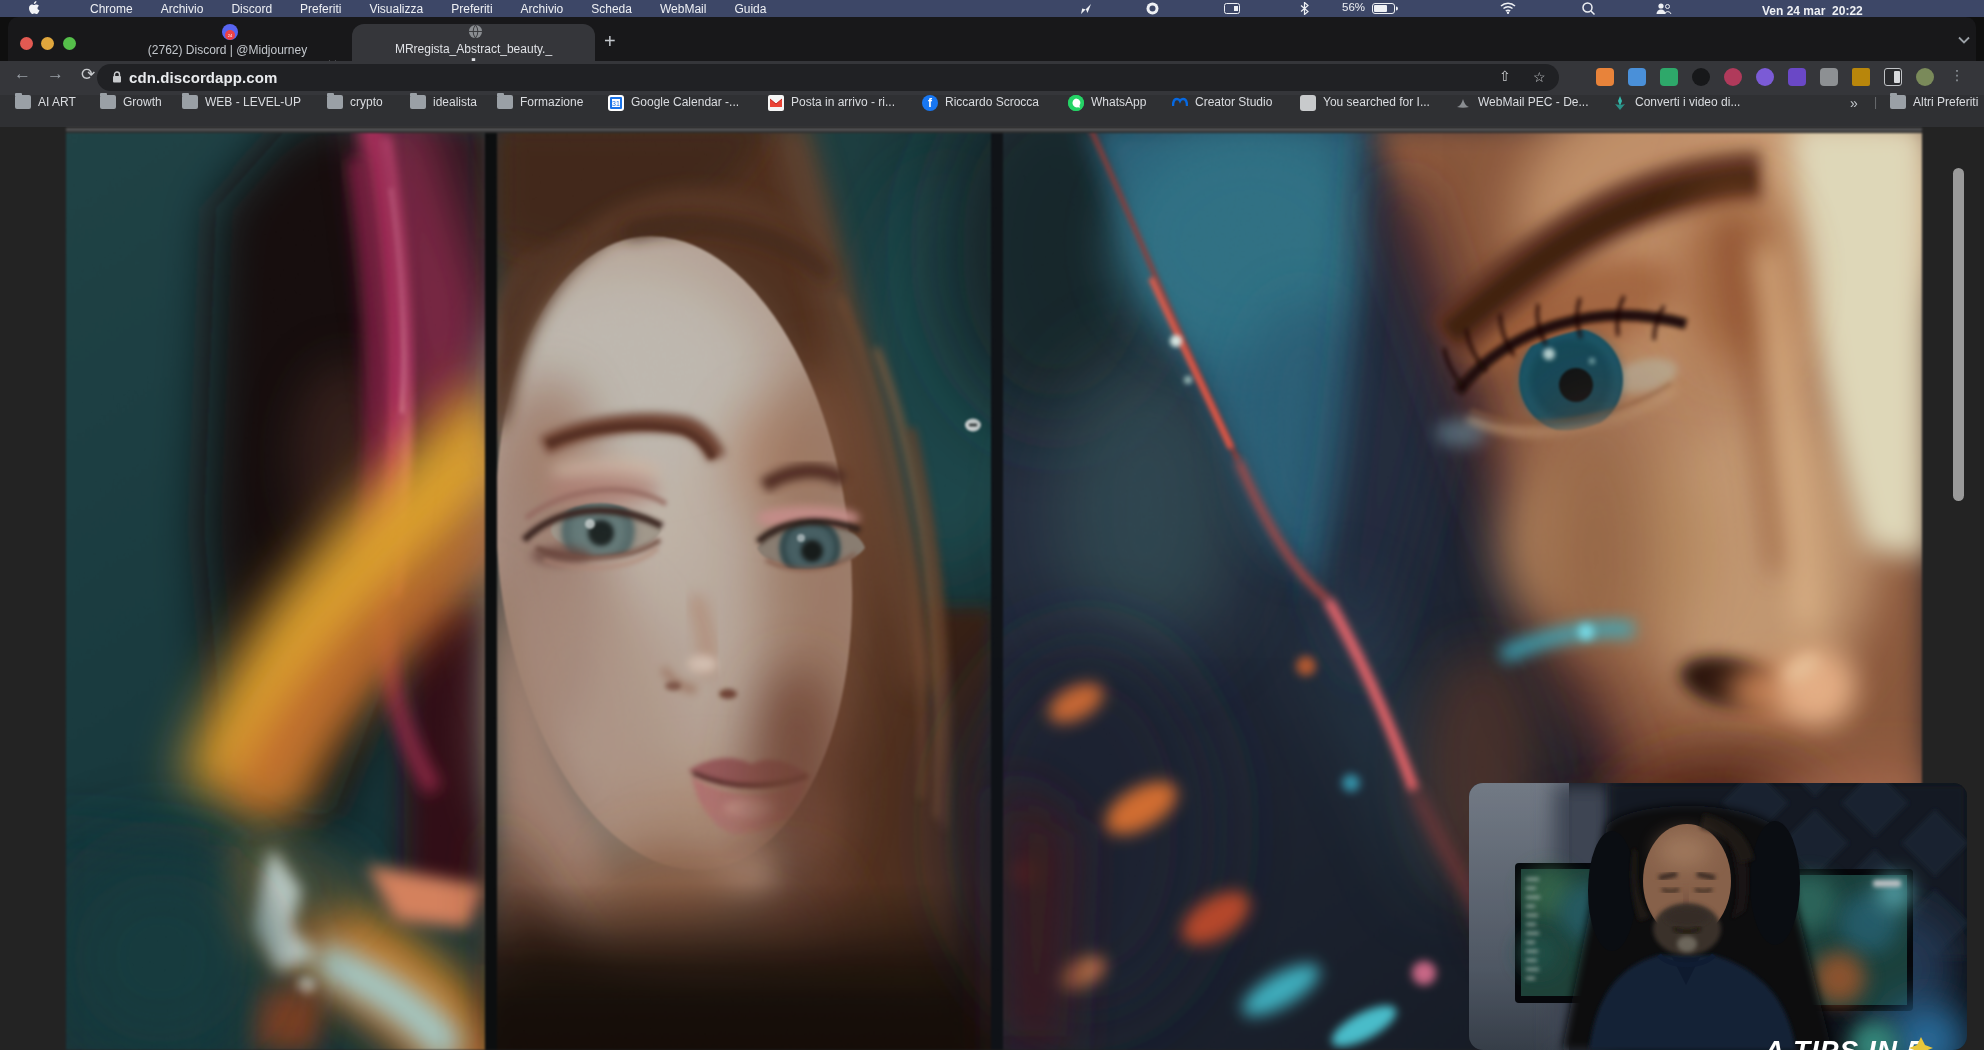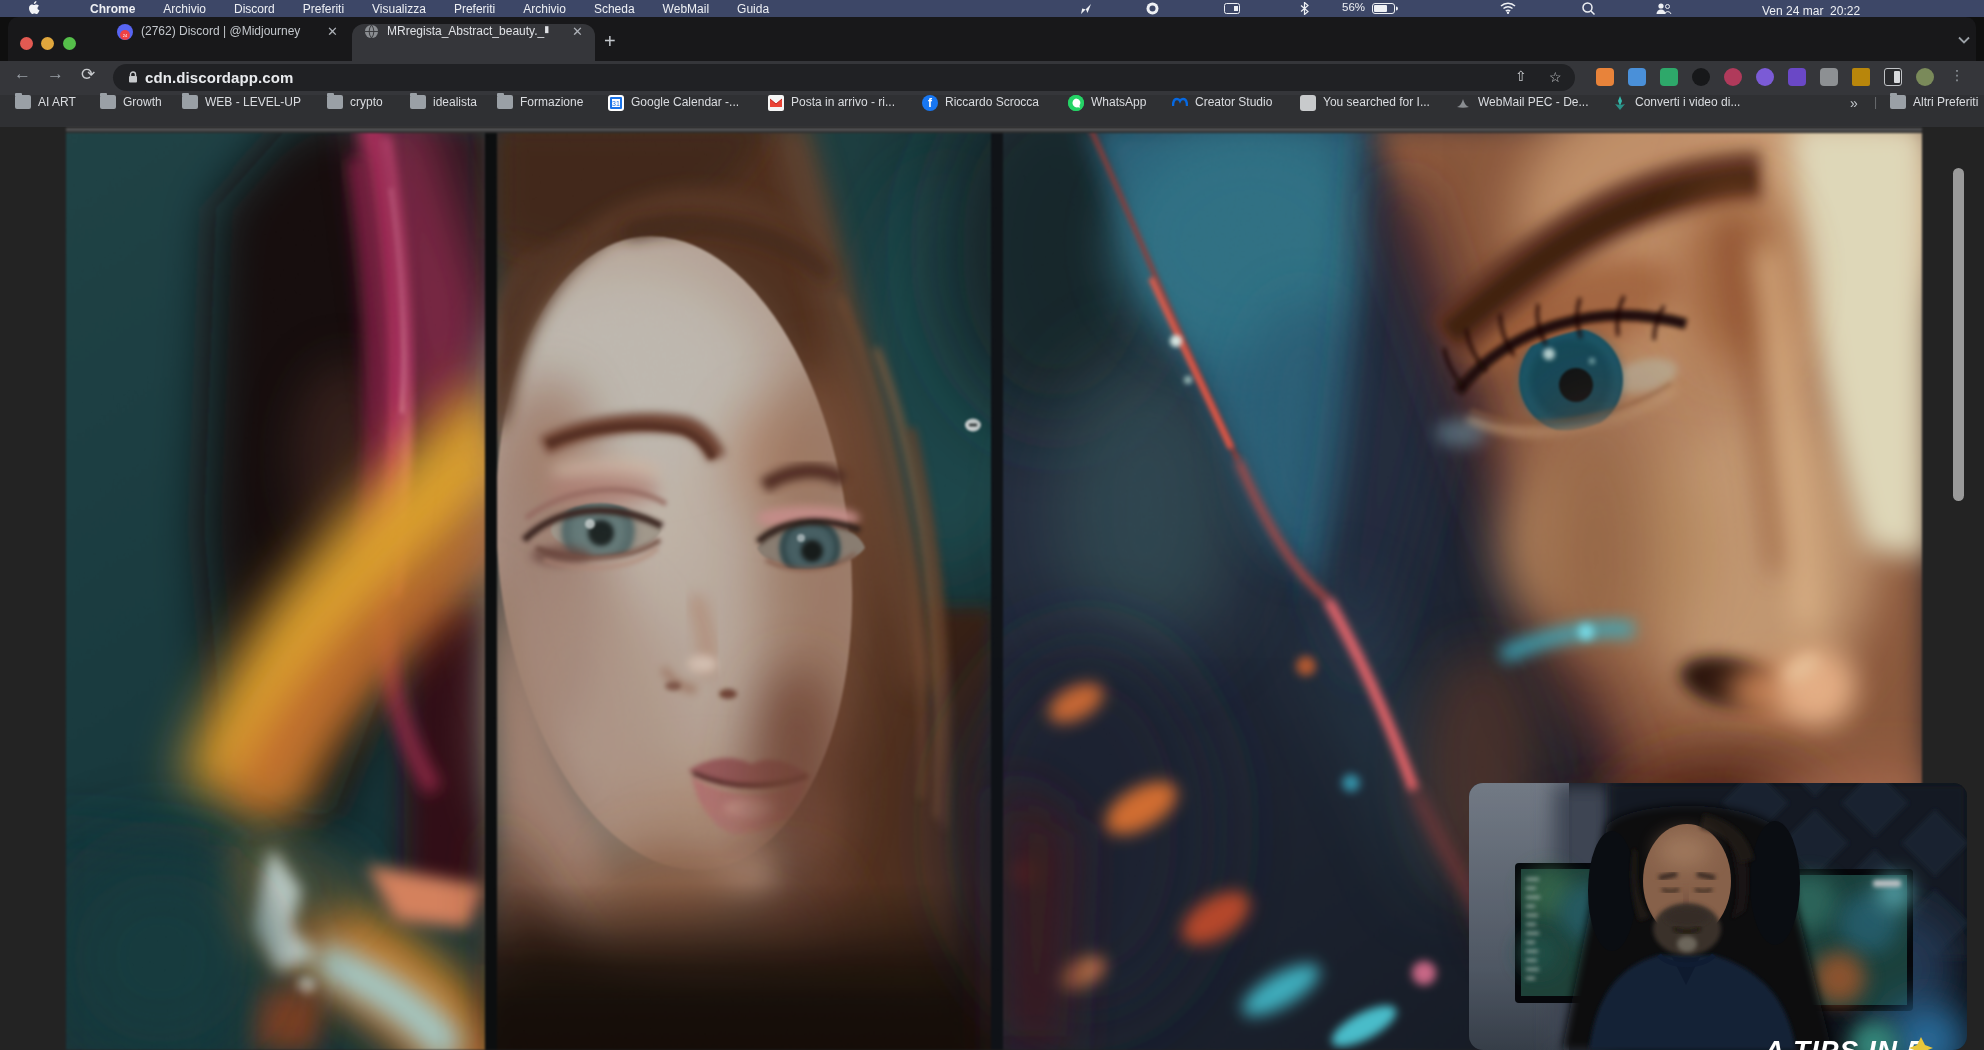--- a/index.html
+++ b/index.html
@@ -5,39 +5,39 @@
   html,body{margin:0;padding:0;background:#000;}
   *{box-sizing:border-box;}
   body{width:1984px;height:1050px;overflow:hidden;position:relative;
        font-family:"Liberation Sans",sans-serif;}
   
   #menubar{position:absolute;left:0;top:0;width:1984px;height:17px;
     background:#3d4767;color:#eef0f4;font-size:12px;display:flex;align-items:center;}
   #menubar .l{display:flex;align-items:center;}
   #menubar span{margin:0 14px;white-space:nowrap;}
   #menubar .apple{margin-left:28px;font-size:13px;}
-  #menubar .b{font-weight:bold;margin-left:36px;}
+  #menubar .b{font-weight:normal;margin-left:36px;}
   
   #tabbar{position:absolute;left:0;top:17px;width:1984px;height:44px;background:#0f0f0f;}
   #winround{position:absolute;left:8px;top:17px;width:1968px;height:44px;background:#18181a;border-radius:10px 10px 0 0;}
   .dot{position:absolute;top:37px;width:13px;height:13px;border-radius:50%;}
   #d1{left:20px;background:#e35a52;}
   #d2{left:41px;background:#e0a73d;}
   #d3{left:63px;background:#55bf4a;}
-  .tab{position:absolute;top:24px;height:37px;display:flex;color:#c3c7cc;font-size:12px;}
+  .tab{position:absolute;top:24px;height:37px;display:flex;align-items:center;color:#c3c7cc;font-size:12px;flex-direction:column;}
   #tab1{left:105px;width:245px;}
   #tab2{left:352px;width:243px;background:#35363a;border-radius:12px 12px 0 0;color:#dfe1e5;}
   .tab .fav{margin:0 8px 0 12px;}
   .tab .x{margin-left:auto;margin-right:12px;color:#aeb2b8;font-size:13px;}
   #plus{position:absolute;left:604px;top:30px;color:#c3c7cc;font-size:20px;font-weight:300;}
   #tbchev{position:absolute;right:14px;top:32px;color:#9aa0a6;font-size:13px;}
   
   #toolbar{position:absolute;left:0;top:61px;width:1984px;height:34px;background:#35363a;}
   .navic{position:absolute;top:3px;color:#9aa0a6;font-size:17px;}
-  #urlpill{position:absolute;left:113px;top:3px;width:1462px;height:27px;border-radius:14px;
+  #urlpill{position:absolute;left:97px;top:3px;width:1462px;height:27px;border-radius:14px;
     background:#202124;color:#9aa0a6;font-size:15px;letter-spacing:0.1px;display:flex;align-items:center;overflow:hidden;}
   #urlpill .lock{margin:0 7px 0 15px;font-size:11px;color:#c8cacd;}
   #urlpill b{color:#e8eaed;font-weight:bold;}
   #urlpill .path{color:#9aa0a6;white-space:nowrap;flex:1 1 auto;overflow:hidden;margin-right:80px;}
   .extic{position:absolute;top:7px;width:18px;height:18px;border-radius:4px;}
   .extic>div{position:absolute;}
   
   #bookbar{position:absolute;left:0;top:95px;width:1984px;height:32px;background:#2f3033;
     color:#dadce0;font-size:12px;}
   .bk{position:absolute;top:0;height:32px;display:flex;white-space:nowrap;}
@@ -98,21 +98,21 @@
  <svg class="ric" style="position:absolute;left:1582px;top:2px" width="13" height="13" viewBox="0 0 13 13">
       <circle cx="5.5" cy="5.5" r="4.5" fill="none" stroke="#eef0f4" stroke-width="1.5"></circle>
       <path d="M9 9 L12.5 12.5" stroke="#eef0f4" stroke-width="1.5"></path>
     </svg>
  <svg class="ric" style="position:absolute;left:1655px;top:2px" width="17" height="13" viewBox="0 0 17 13">
       <circle cx="6" cy="4" r="2.6" fill="#eef0f4"></circle>
       <path d="M1.5 12 a4.5 4.5 0 0 1 9 0 Z" fill="#eef0f4"></path>
       <circle cx="12.5" cy="4.5" r="2" fill="none" stroke="#eef0f4"></circle>
       <path d="M9.5 12 a3.4 3.4 0 0 1 6.5 0" fill="none" stroke="#eef0f4"></path>
     </svg>
- <span style="position:absolute;left:1748px;top:4px;font-weight:400;font-size:12px">Ven 24 mar&nbsp;&nbsp;20:22</span>
+ <span style="position:absolute;left:1748px;top:4px;font-weight:700;font-size:12px">Ven 24 mar&nbsp;&nbsp;20:22</span>
 </div>
 
 <div id="tabbar"></div>
 <div id="winround"></div>
 <div class="dot" id="d1"></div>
 <div class="dot" id="d2"></div>
 <div class="dot" id="d3"></div>
 <div class="tab" id="tab1"><span class="fav"><svg width="16" height="16" viewBox="0 0 16 16">
         <circle cx="8" cy="8" r="8" fill="#5865F2"></circle>
         <circle cx="8" cy="11" r="5" fill="#ed4245"></circle>

